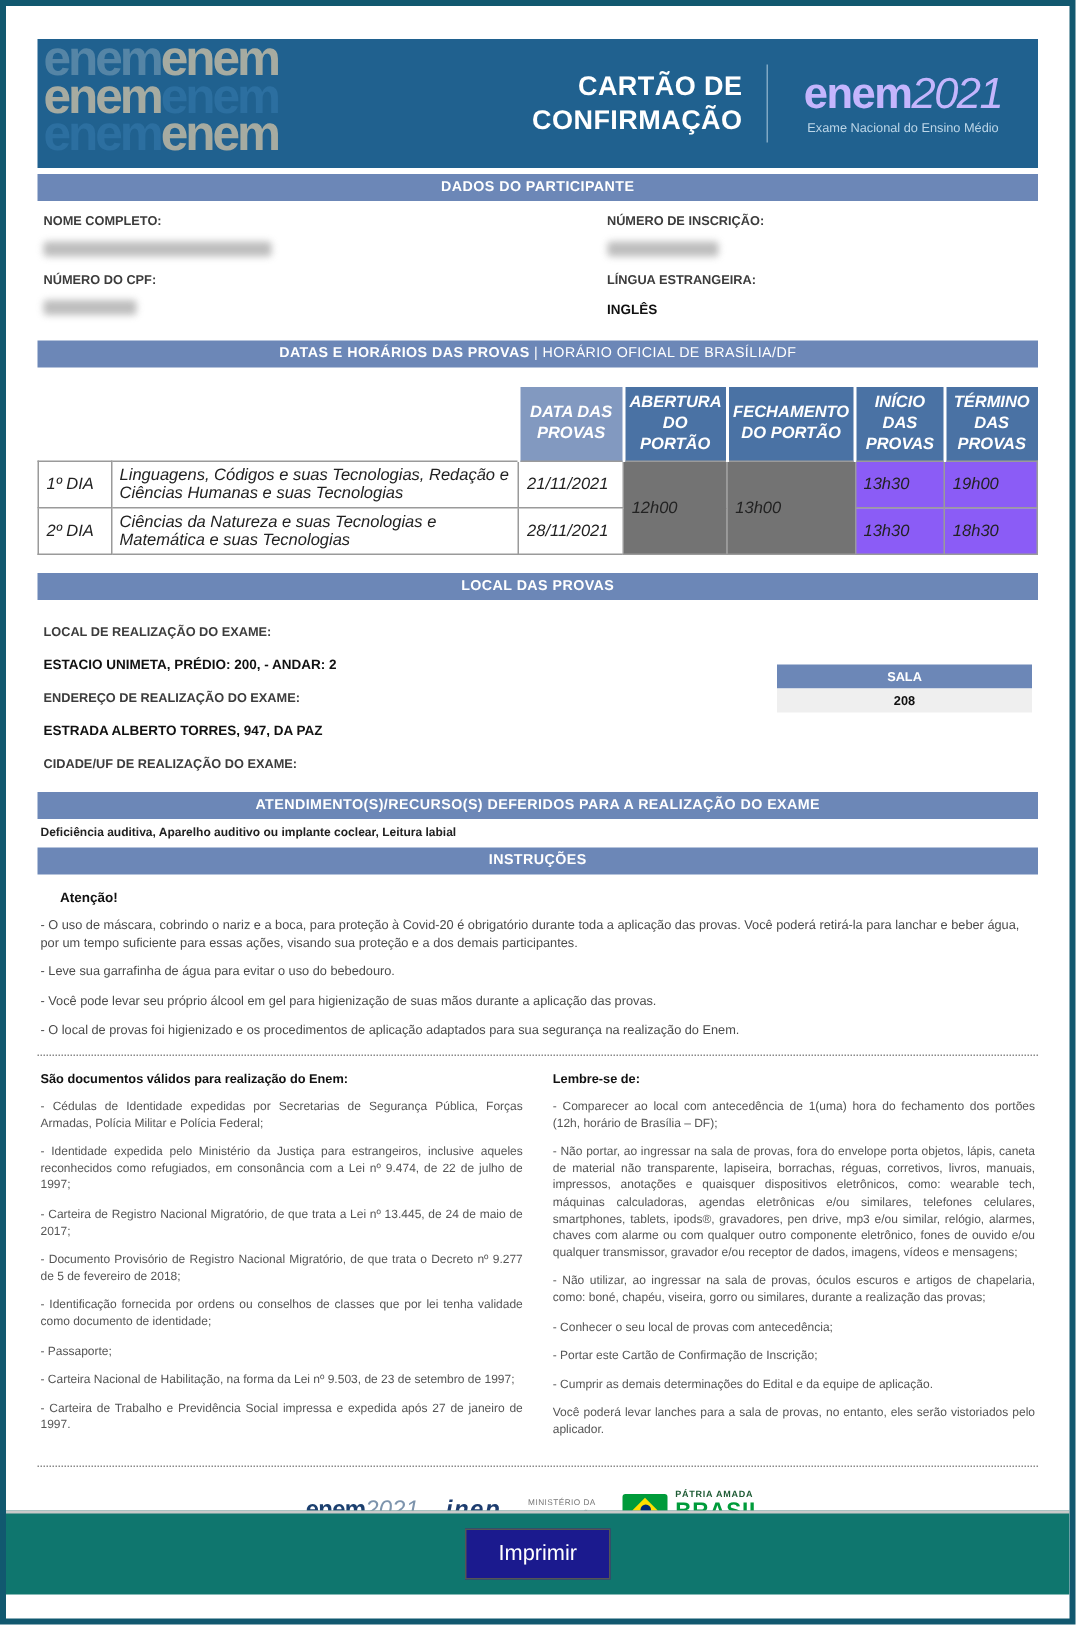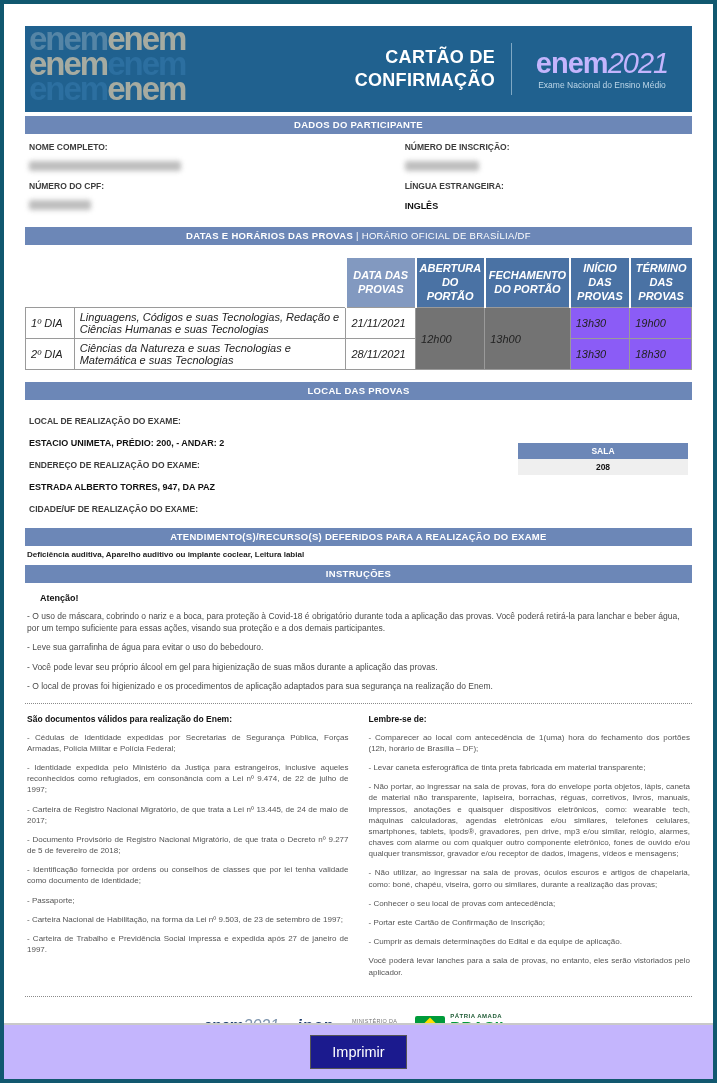--- a/index.html
+++ b/index.html
@@ -91,22 +91,22 @@
   .flag { width:30px; height:21px; background:#009B3A; border-radius:2px; position:relative; }
   .flag .diamond { position:absolute; left:9px; top:4.5px; width:12px; height:12px; background:#FFDF00; transform:rotate(45deg); }
   .flag .circle { position:absolute; left:11.5px; top:7px; width:7px; height:7px; border-radius:50%; background:#002776; }
   .brasil-text { line-height:1; }
   .brasil-text .tag { font-size:6px; font-weight:bold; color:#1e5b34; letter-spacing:.5px; }
   .brasil-text .name { font-size:15px; font-weight:bold; color:#009B3A; letter-spacing:.5px; }
   .brasil-text .sub { font-size:4.5px; color:#4b7d5d; letter-spacing:1.2px; margin-top:1px; }
 
   
   .print-area {
-    position:absolute; left:0; right:0; bottom:0; height:56px;
-    border-top:2px solid #c9c9c9; background:#c4b5fd;
+    position:absolute; left:0; right:0; bottom:16px; height:56px;
+    border-top:2px solid #c9c9c9; background:#0f766e;
     display:flex; align-items:center; justify-content:center;
   }
   .print-btn {
     width:97px; height:34px; background:#1B1A8E; color:#fff;
     font-size:14.5px; font-family:"Liberation Sans", sans-serif;
     border:1px solid #555; cursor:pointer;
   }
 </style>
 </head>
 <body>
@@ -212,21 +212,21 @@
       <div class="sala-val">208</div>
     </div>
   </div>
 
   <div class="section-bar" style="margin-top:14px">ATENDIMENTO(S)/RECURSO(S) DEFERIDOS PARA A REALIZAÇÃO DO EXAME</div>
   <div class="accom-text">Deficiência auditiva, Aparelho auditivo ou implante coclear, Leitura labial</div>
 
   <div class="section-bar">INSTRUÇÕES</div>
   <div>
     <div class="attn-title">Atenção!</div>
-    <p class="attn-p">- O uso de máscara, cobrindo o nariz e a boca, para proteção à Covid-18 é obrigatório durante toda a aplicação das provas. Você poderá retirá-la para lanchar e beber água, por um tempo suficiente para essas ações, visando sua proteção e a dos demais participantes.</p>
+    <p class="attn-p">- O uso de máscara, cobrindo o nariz e a boca, para proteção à Covid-20 é obrigatório durante toda a aplicação das provas. Você poderá retirá-la para lanchar e beber água, por um tempo suficiente para essas ações, visando sua proteção e a dos demais participantes.</p>
     <p class="attn-p">- Leve sua garrafinha de água para evitar o uso do bebedouro.</p>
     <p class="attn-p">- Você pode levar seu próprio álcool em gel para higienização de suas mãos durante a aplicação das provas.</p>
     <p class="attn-p">- O local de provas foi higienizado e os procedimentos de aplicação adaptados para sua segurança na realização do Enem.</p>
   </div>
 
   <div class="dotted"></div>
 
   <div class="cols">
     <div class="col">
       <h4>São documentos válidos para realização do Enem:</h4>
@@ -235,21 +235,20 @@
       <p>- Carteira de Registro Nacional Migratório, de que trata a Lei nº 13.445, de 24 de maio de 2017;</p>
       <p>- Documento Provisório de Registro Nacional Migratório, de que trata o Decreto nº 9.277 de 5 de fevereiro de 2018;</p>
       <p>- Identificação fornecida por ordens ou conselhos de classes que por lei tenha validade como documento de identidade;</p>
       <p>- Passaporte;</p>
       <p>- Carteira Nacional de Habilitação, na forma da Lei nº 9.503, de 23 de setembro de 1997;</p>
       <p>- Carteira de Trabalho e Previdência Social impressa e expedida após 27 de janeiro de 1997.</p>
     </div>
     <div class="col">
       <h4>Lembre-se de:</h4>
       <p>- Comparecer ao local com antecedência de 1(uma) hora do fechamento dos portões (12h, horário de Brasília – DF);</p>
-      <p>- Levar caneta esferográfica de tinta preta fabricada em material transparente;</p>
       <p>- Não portar, ao ingressar na sala de provas, fora do envelope porta objetos, lápis, caneta de material não transparente, lapiseira, borrachas, réguas, corretivos, livros, manuais, impressos, anotações e quaisquer dispositivos eletrônicos, como: wearable tech, máquinas calculadoras, agendas eletrônicas e/ou similares, telefones celulares, smartphones, tablets, ipods®, gravadores, pen drive, mp3 e/ou similar, relógio, alarmes, chaves com alarme ou com qualquer outro componente eletrônico, fones de ouvido e/ou qualquer transmissor, gravador e/ou receptor de dados, imagens, vídeos e mensagens;</p>
       <p>- Não utilizar, ao ingressar na sala de provas, óculos escuros e artigos de chapelaria, como: boné, chapéu, viseira, gorro ou similares, durante a realização das provas;</p>
       <p>- Conhecer o seu local de provas com antecedência;</p>
       <p>- Portar este Cartão de Confirmação de Inscrição;</p>
       <p>- Cumprir as demais determinações do Edital e da equipe de aplicação.</p>
       <p class="note">Você poderá levar lanches para a sala de provas, no entanto, eles serão vistoriados pelo aplicador.</p>
     </div>
   </div>
 
   <div class="dotted"></div>

